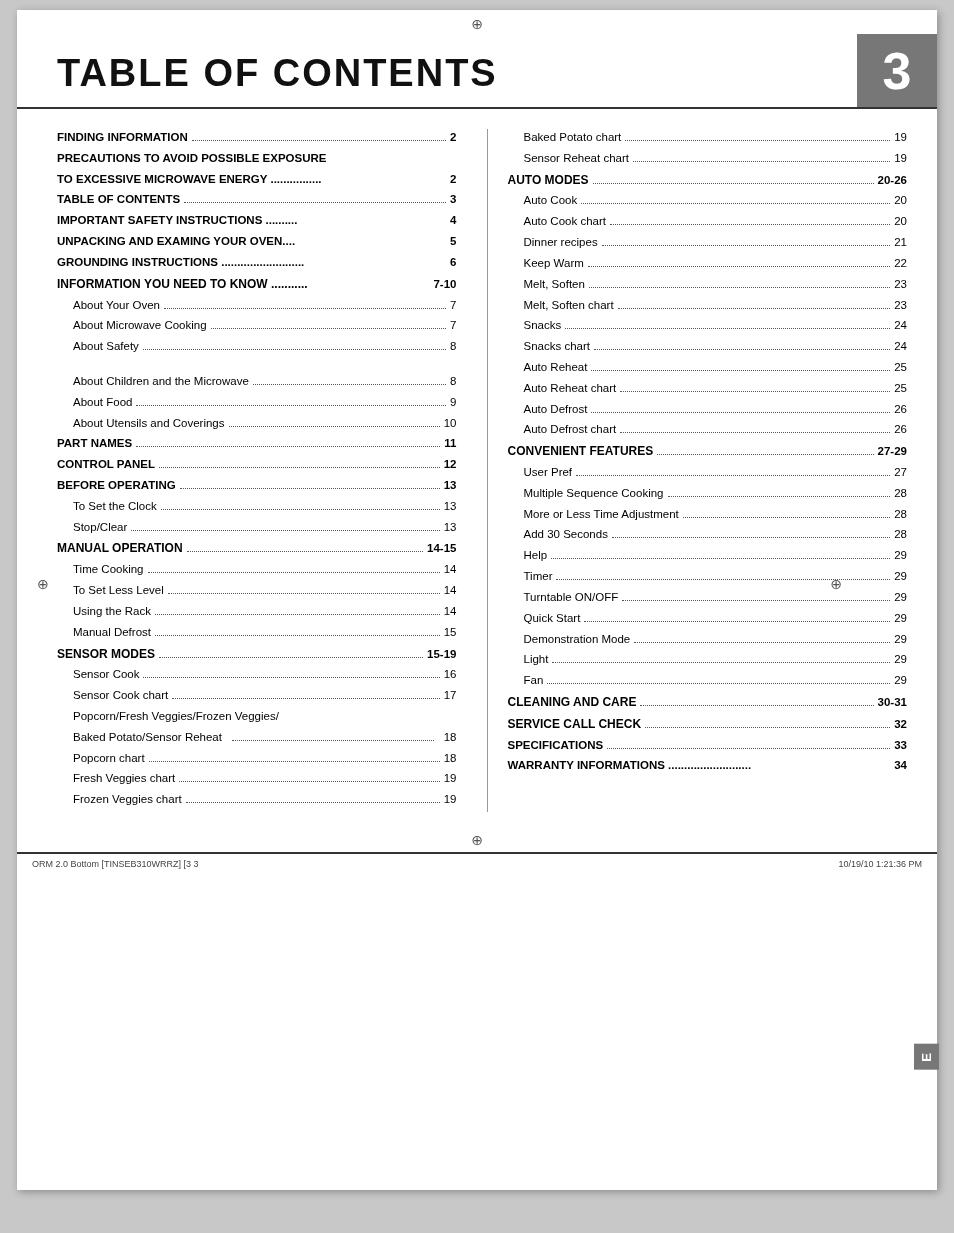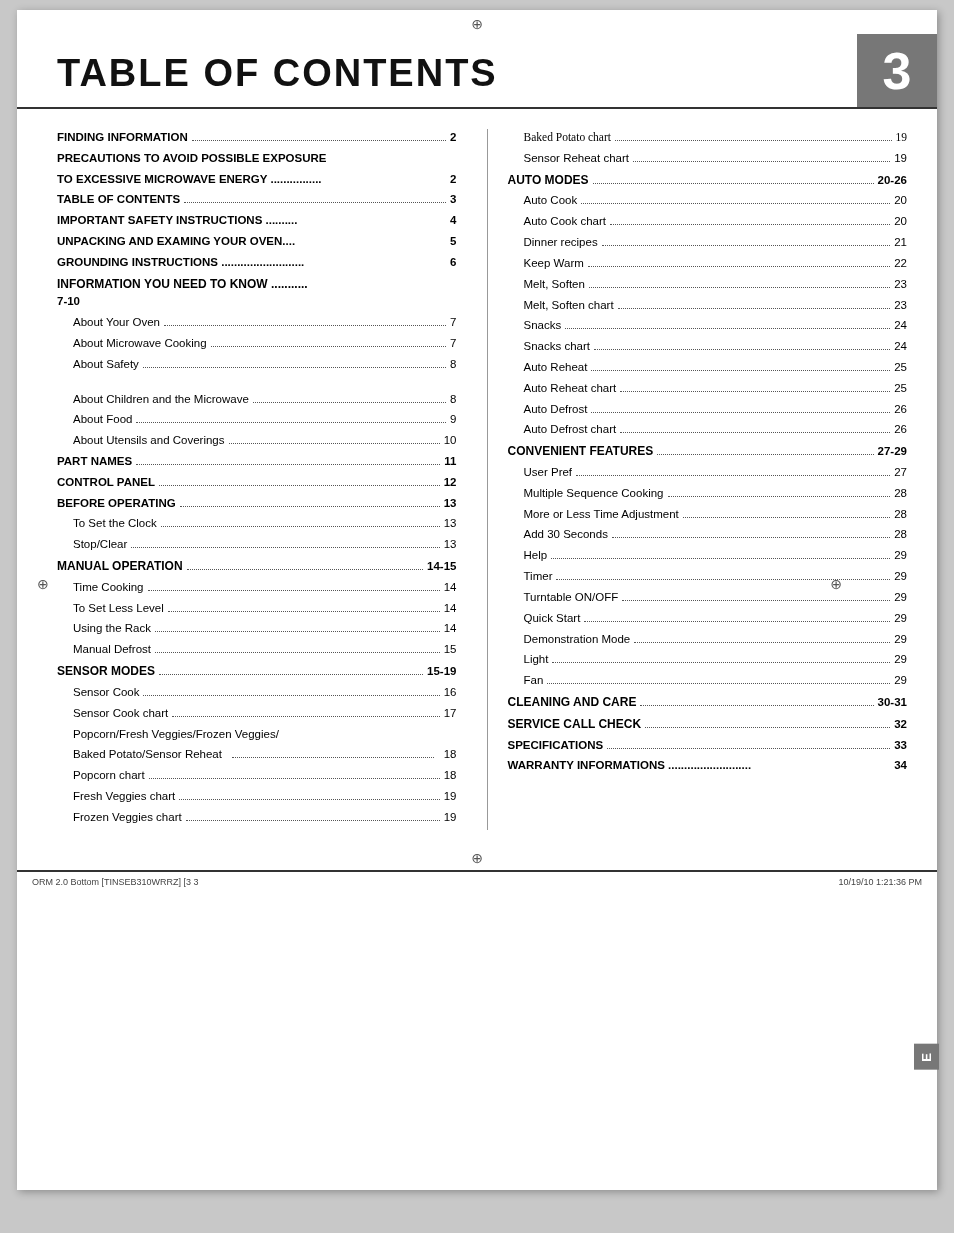--- a/index.html
+++ b/index.html
@@ -165,21 +165,21 @@
         <div class="toc-entry" style="font-weight: 700;">
           <span class="label">UNPACKING AND EXAMING YOUR OVEN....</span>
           <span style="flex: 1 1 0%;"></span>
           <span class="pagenum">5</span>
         </div>
         <div class="toc-entry" style="font-weight: 700;">
           <span class="label">GROUNDING INSTRUCTIONS ..........................</span>
           <span style="flex: 1 1 0%;"></span>
           <span class="pagenum">6</span>
         </div>
-        <div class="toc-entry" style="font-weight: 700; font-size: 12px; flex-direction: column;">
+        <div class="toc-entry" style="font-weight: 700; font-size: 12px;">
           <span class="label">INFORMATION YOU NEED TO KNOW ...........</span>
           <span style="flex: 1 1 0%;"></span>
           <span class="pagenum" style="font-weight: 900;">7-10</span>
         </div>
         <div class="toc-entry" style="padding-left: 16px;">
           <span class="label">About Your Oven</span>
           <span class="dots"></span>
           <span class="pagenum">7</span>
         </div>
         <div class="toc-entry" style="padding-left: 16px;">
@@ -291,21 +291,21 @@
           <span class="pagenum">19</span>
         </div>
         <div class="toc-entry" style="padding-left: 16px;">
           <span class="label">Frozen Veggies chart </span>
           <span class="dots"></span>
           <span class="pagenum">19</span>
         </div>
       </div>
     <div style="width:1px; background:#999; flex-shrink:0;"></div>
     <div class="right-col" id="right-col">
-        <div class="toc-entry" style="padding-left: 16px; font-family: Liberation Serif, serif;">
+        <div class="toc-entry" style="padding-left: 16px;">
           <span class="label">Baked Potato chart </span>
           <span class="dots"></span>
           <span class="pagenum">19</span>
         </div>
         <div class="toc-entry" style="padding-left: 16px;">
           <span class="label">Sensor Reheat chart </span>
           <span class="dots"></span>
           <span class="pagenum">19</span>
         </div>
         <div class="toc-entry" style="font-weight: 700; font-size: 12px;">

